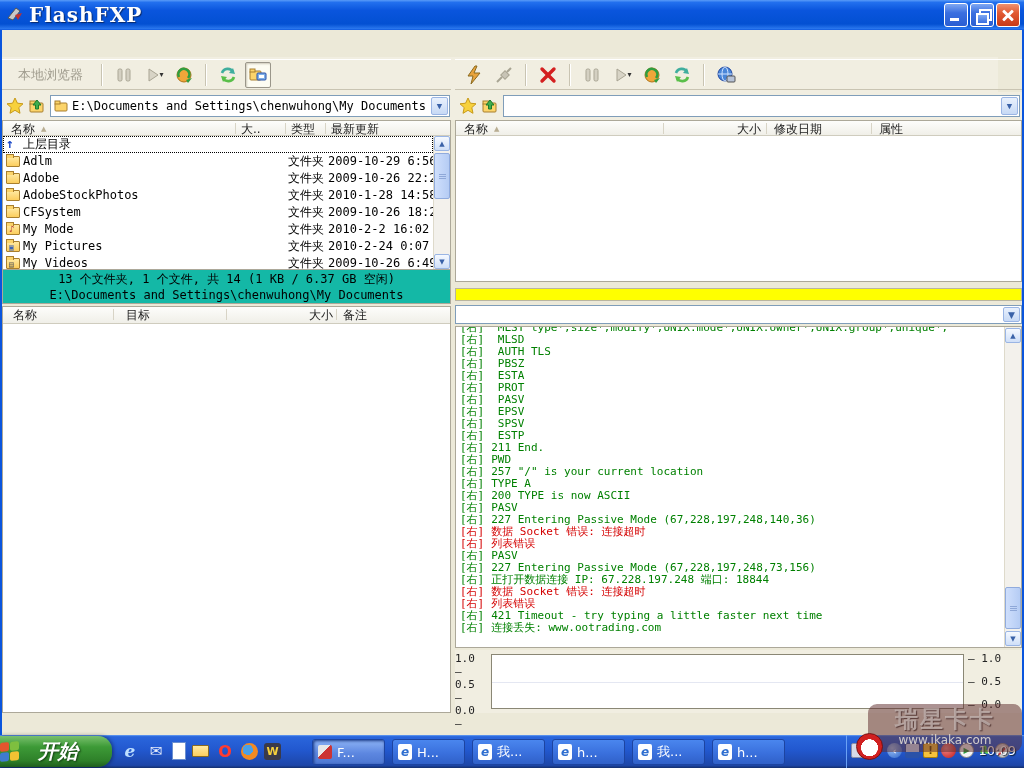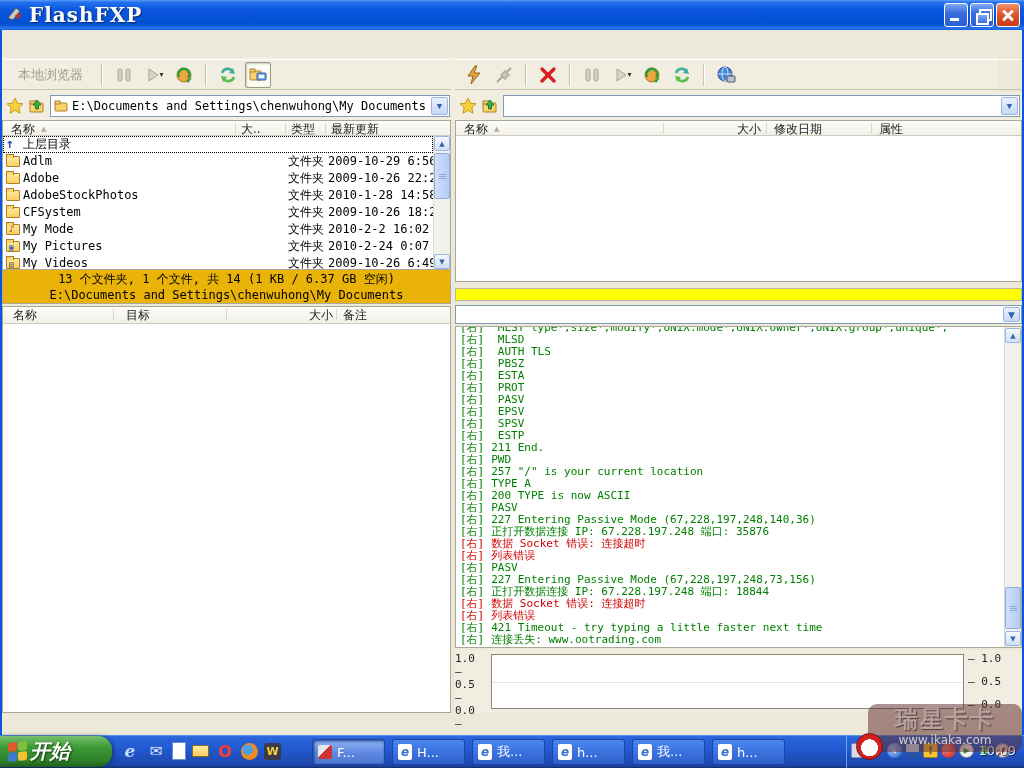--- a/index.html
+++ b/index.html
@@ -92,21 +92,21 @@
   .sbtn { position:absolute; left:0; width:16px; height:15px;
     background:linear-gradient(180deg,#f5f9ff,#cfdff8); border:1px solid #9ab5e4; border-radius:2px;
     color:#3a62a8; font-size:7px; display:flex; align-items:center; justify-content:center; }
   .sbtn.up{top:0;} .sbtn.down{bottom:0;}
   .sthumb { position:absolute; left:0; width:16px;
     background:linear-gradient(90deg,#cfdffc,#b5ccf4); border:1px solid #90abdd; border-radius:2px; }
   .sthumb::after { content:""; position:absolute; left:4px; top:45%; width:7px; height:5px;
     background:repeating-linear-gradient(180deg,#8fa8d8 0 1px,transparent 1px 2px); }
 
   
-  .lstatus { position:absolute; left:0; right:0; bottom:0; height:34px; background:#eab308;
+  .lstatus { position:absolute; left:0; right:0; bottom:0; height:34px; background:#14b8a6;
     border-top:1px solid #aca899; text-align:center; font-family:"DejaVu Sans Mono", monospace; font-size:12px; padding-top:1px; }
   .lstatus div { line-height:16px; white-space:nowrap; }
 
   
   .qpane { left:2px; top:306px; width:449px; height:407px; }
   .qhead { height:17px; }
 
   
   .rlist { left:455px; top:120px; width:567px; height:162px; }
 
@@ -142,21 +142,21 @@
   .statusbar { position:absolute; left:2px; top:715px; width:1020px; height:20px; background:#f1eee1;
     border-top:1px solid #fff; }
   .stdiv { position:absolute; left:505px; top:3px; width:2px; height:14px; border-left:1px solid #aca899; border-right:1px solid #fff; }
   .sttext { position:absolute; left:518px; top:3px; font-size:12px; color:#111; }
 
   
   .taskbar { position:absolute; left:0; top:735px; width:1024px; height:33px;
     background:linear-gradient(180deg,#6ba2f5 0%,#2a66dc 5%,#2258cf 45%,#1d46a8 92%,#142f6d 100%); }
   .startbtn { position:absolute; left:0; top:1px; height:31px; width:112px; border-radius:0 14px 14px 0;
     background:linear-gradient(180deg,#79c06d 0%,#3d9a37 35%,#2e8029 80%,#1f5e1d 100%);
-    box-shadow:1px 0 4px rgba(0,0,0,.45); display:flex; align-items:center; padding-left:8px; gap:2px; }
+    box-shadow:1px 0 4px rgba(0,0,0,.45); display:flex; align-items:center; padding-left:0; gap:18px; }
   .startbtn .slabel { color:#fff; font-weight:bold; font-style:italic; font-size:20px; text-shadow:1px 1px 2px #123c10; }
   .winflag { width:20px; height:20px; display:grid; grid-template-columns:9px 9px; grid-template-rows:9px 9px; gap:1px; transform:skewY(-6deg); }
   .winflag i { border-radius:2px; }
   .winflag i:nth-child(1){background:#e4552e;} .winflag i:nth-child(2){background:#7ebf3f;}
   .winflag i:nth-child(3){background:#3f7bd0;} .winflag i:nth-child(4){background:#f2c233;}
   .qlbox { position:absolute; left:120px; top:5px; display:flex; gap:6px; align-items:center; }
   .ql { width:20px; height:22px; display:flex; align-items:center; justify-content:center; font-weight:bold; }
   .ql-ie::before { content:"e"; color:#bfe0ff; font-size:17px; font-style:italic; font-family:"DejaVu Serif", serif; }
   .ql-outlook::before { content:"✉"; color:#e8eefc; font-size:15px; }
   .ql-document { background:#fff; border:1px solid #6a8fd0; width:14px; height:18px; }
@@ -503,21 +503,20 @@
         <div class="logline green"><span class="lp">[右]</span><span>257 "/" is your current location</span></div>
 
         <div class="logline green"><span class="lp">[右]</span><span>TYPE A</span></div>
 
         <div class="logline green"><span class="lp">[右]</span><span>200 TYPE is now ASCII</span></div>
 
         <div class="logline green"><span class="lp">[右]</span><span>PASV</span></div>
 
         <div class="logline green"><span class="lp">[右]</span><span>227 Entering Passive Mode (67,228,197,248,140,36)</span></div>
 
-        <div class="logline green"><span class="lp">[右]</span><span>正打开数据连接 IP: 67.228.197.248 端口: 35876</span></div>
 
         <div class="logline red"><span class="lp">[右]</span><span>数据 Socket 错误: 连接超时</span></div>
 
         <div class="logline red"><span class="lp">[右]</span><span>列表错误</span></div>
 
         <div class="logline green"><span class="lp">[右]</span><span>PASV</span></div>
 
         <div class="logline green"><span class="lp">[右]</span><span>227 Entering Passive Mode (67,228,197,248,73,156)</span></div>
 
         <div class="logline green"><span class="lp">[右]</span><span>正打开数据连接 IP: 67.228.197.248 端口: 18844</span></div>

